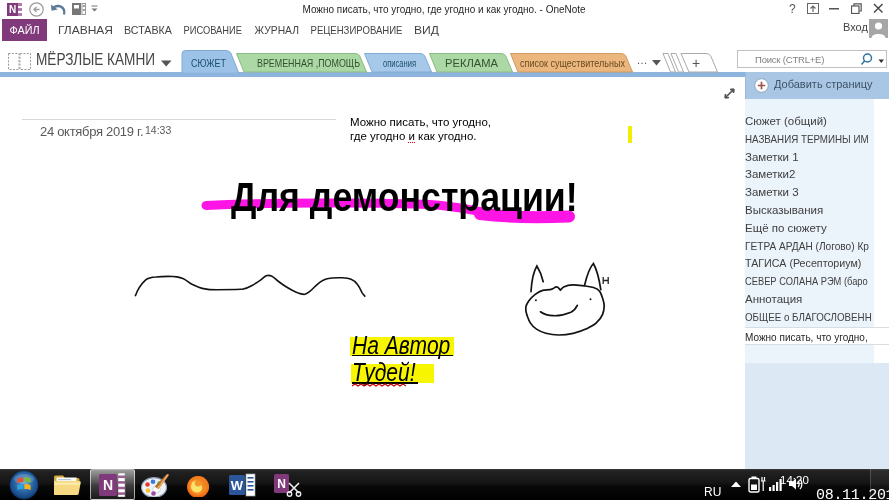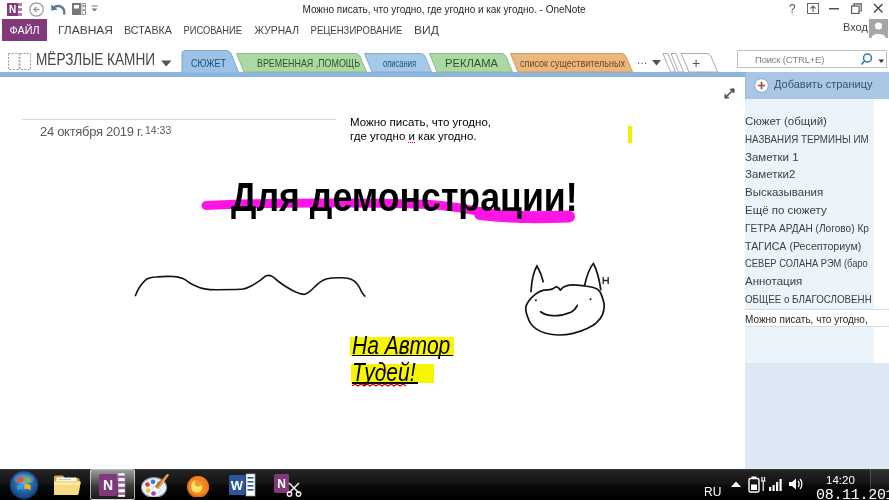--- a/index.html
+++ b/index.html
@@ -176,20 +176,21 @@
       <circle cx="7.5" cy="7.5" r="6.8" fill="#fff" stroke="#90a8be" stroke-width="1"></circle>
       <path d="M7.5 3.8 V11.2 M3.8 7.5 H11.2" stroke="#a0524a" stroke-width="1.7"></path>
     </svg>
     <div class="abs" style="left:28px;top:6px;font-size:11px;color:#3D5166;">Добавить страницу</div>
   </div>
   <div class="abs" style="left:0;top:41px;width:144px;">
     <div class="row">Сюжет (общий)</div>
     <div class="row"><span class="sq" style="transform:scaleX(0.85);">НАЗВАНИЯ ТЕРМИНЫ ИМ</span></div>
     <div class="row">Заметки 1</div>
     <div class="row">Заметки2</div>
+    <div class="row">Заметки 3</div>
     <div class="row">Высказывания</div>
     <div class="row">Ещё по сюжету</div>
     <div class="row"><span class="sq" style="transform:scaleX(0.88);">ГЕТРА АРДАН (Логово) Кр</span></div>
     <div class="row"><span class="sq" style="transform:scaleX(0.93);">ТАГИСА (Ресепториум)</span></div>
     <div class="row"><span class="sq" style="transform:scaleX(0.81);">СЕВЕР СОЛАНА РЭМ (баро</span></div>
     <div class="row">Аннотация</div>
     <div class="row"><span class="sq" style="transform:scaleX(0.85);">ОБЩЕЕ о БЛАГОСЛОВЕНН</span></div>
     <div class="row" style="height:18px;line-height:18px;color:#262626;background:#fff;border-top:1px solid #d5dde5;border-bottom:1px solid #d5dde5;"><span class="sq" style="transform:scaleX(0.87);">Можно писать, что угодно,</span></div>
   </div>
   <div class="abs" style="left:0;top:291px;width:144px;height:106px;background:#DCE9F5;"></div>
@@ -284,17 +285,17 @@
   <svg class="abs" style="left:769px;top:8px;" width="14" height="14">
     <rect x="0" y="10" width="2.2" height="4" fill="#fff"></rect>
     <rect x="3.5" y="8" width="2.2" height="6" fill="#fff"></rect>
     <rect x="7" y="5" width="2.2" height="9" fill="#fff"></rect>
     <rect x="10.5" y="2" width="2.2" height="12" fill="#fff"></rect>
   </svg>
   <svg class="abs" style="left:788px;top:7px;" width="16" height="16">
     <path d="M1 6 L4 6 L8 2.5 L8 13.5 L4 10 L1 10 Z" fill="#fff"></path>
     <path d="M10 5 C11.5 6.5 11.5 9.5 10 11 M12 3 C14.5 5.5 14.5 10.5 12 13" stroke="#fff" stroke-width="1.3" fill="none"></path>
   </svg>
-  <div class="abs" style="left:826px;top:5px;font-size:11.5px;color:#fff;">14:20</div>
+  <div class="abs" style="left:780px;top:5px;font-size:11.5px;color:#fff;">14:20</div>
   <div class="abs" style="left:816px;top:18px;font-size:15px;letter-spacing:-0.3px;color:#fff;font-family:Liberation Mono, monospace;">08.11.2019</div>
   <div class="abs" style="left:870px;top:0;width:1px;height:31px;background:rgba(255,255,255,0.22);"></div>
     <div class="abs" style="left:871px;top:0;width:18px;height:31px;background:rgba(255,255,255,0.05);"></div>
 </div>
 
 </body></html>

